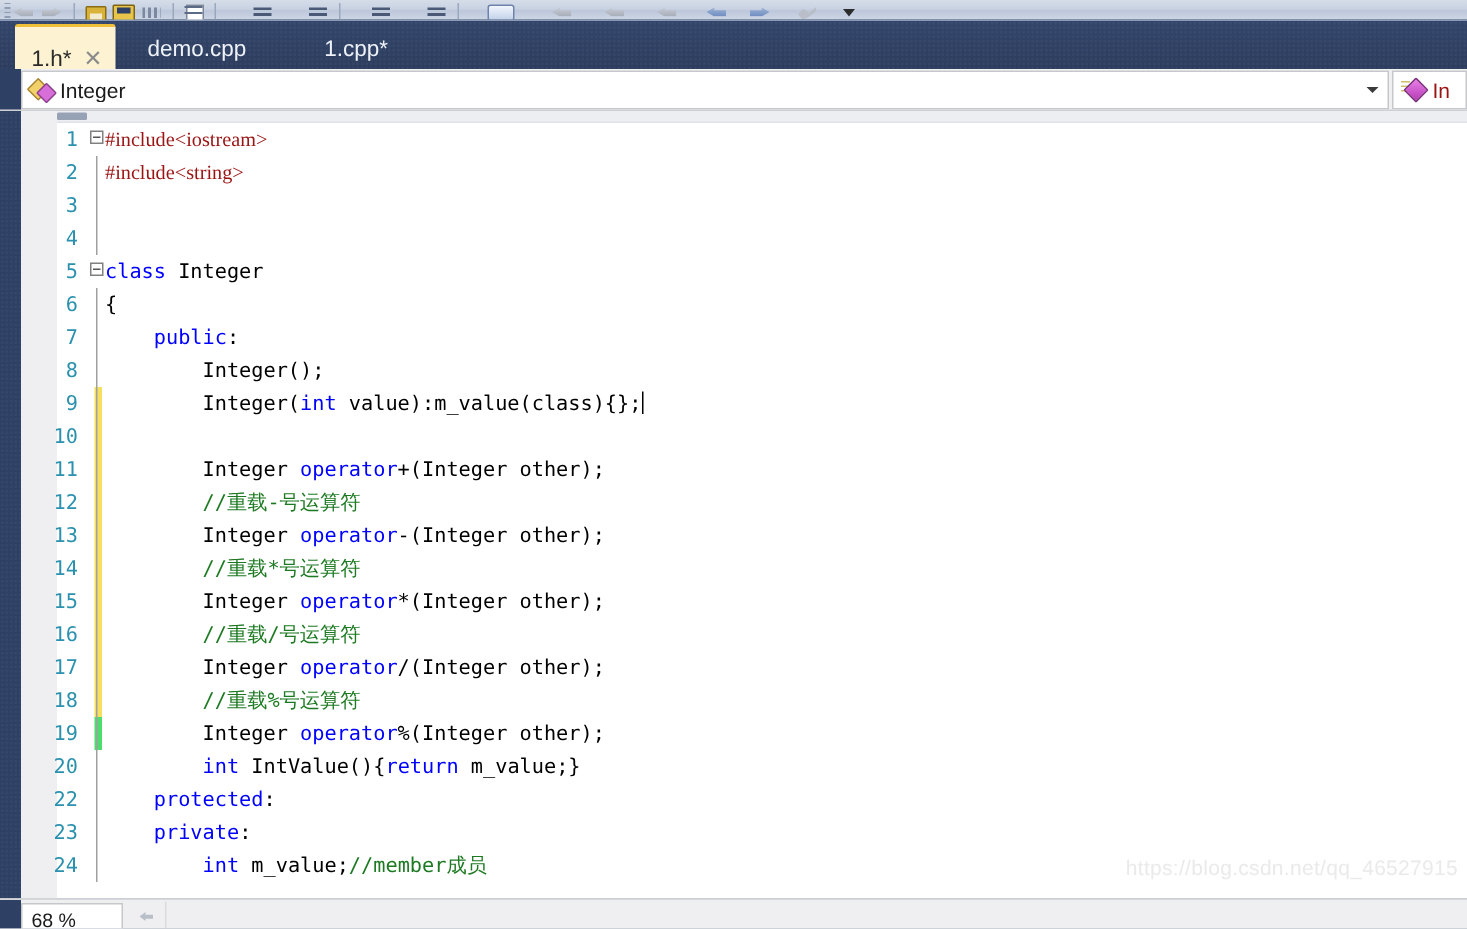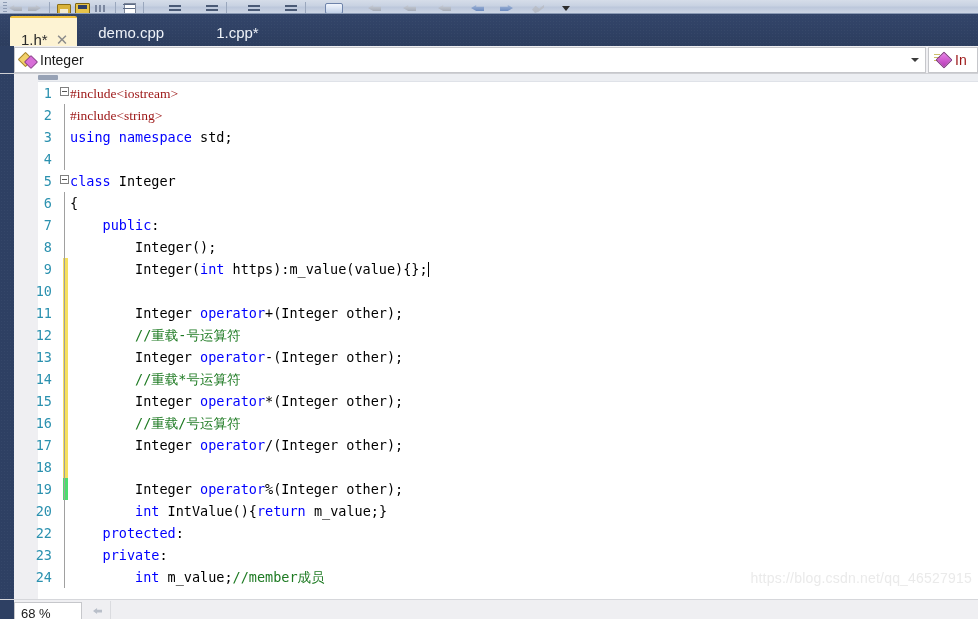--- a/index.html
+++ b/index.html
@@ -315,36 +315,36 @@
     <div class="side-dark"></div>
     <div class="gutter-gray"></div>
 
     <div class="hscroll-top">
       <div class="hscroll-thumb"></div>
     </div>
 
     <div class="code" id="code-lines">
         <div class="row"><span class="lnum">1</span><span class="fold"></span><span class="ctext-line"><span class="pp">#include&lt;iostream&gt;</span></span></div>
         <div class="row"><span class="lnum">2</span><span class="vline"></span><span class="ctext-line"><span class="pp">#include&lt;string&gt;</span></span></div>
-        <div class="row"><span class="lnum">3</span><span class="vline"></span><span class="ctext-line"><span class="kw">using</span><span class="pl"> </span><span class="kw">namespace</span><span class="pl"> std;</span></span></div>
+        <div class="row"><span class="lnum">3</span><span class="vline"></span></div>
         <div class="row"><span class="lnum">4</span><span class="vline"></span></div>
         <div class="row"><span class="lnum">5</span><span class="fold"></span><span class="ctext-line"><span class="kw">class</span><span class="pl"> Integer</span></span></div>
         <div class="row"><span class="lnum">6</span><span class="vline"></span><span class="ctext-line"><span class="pl">{</span></span></div>
         <div class="row"><span class="lnum">7</span><span class="vline"></span><span class="ctext-line"><span class="pl">    </span><span class="kw">public</span><span class="pl">:</span></span></div>
         <div class="row"><span class="lnum">8</span><span class="vline"></span><span class="ctext-line"><span class="pl">        Integer();</span></span></div>
-        <div class="row"><span class="lnum">9</span><span class="mark yellow"></span><span class="vline"></span><span class="ctext-line"><span class="pl">        Integer(</span><span class="kw">int</span><span class="pl"> https):m_value(value){};</span><span class="caret"></span></span></div>
+        <div class="row"><span class="lnum">9</span><span class="mark yellow"></span><span class="vline"></span><span class="ctext-line"><span class="pl">        Integer(</span><span class="kw">int</span><span class="pl"> value):m_value(class){};</span><span class="caret"></span></span></div>
         <div class="row"><span class="lnum">10</span><span class="mark yellow"></span><span class="vline"></span></div>
         <div class="row"><span class="lnum">11</span><span class="mark yellow"></span><span class="vline"></span><span class="ctext-line"><span class="pl">        Integer </span><span class="kw">operator</span><span class="pl">+(Integer other);</span></span></div>
         <div class="row"><span class="lnum">12</span><span class="mark yellow"></span><span class="vline"></span><span class="ctext-line"><span class="cm">        //重载-号运算符</span></span></div>
         <div class="row"><span class="lnum">13</span><span class="mark yellow"></span><span class="vline"></span><span class="ctext-line"><span class="pl">        Integer </span><span class="kw">operator</span><span class="pl">-(Integer other);</span></span></div>
         <div class="row"><span class="lnum">14</span><span class="mark yellow"></span><span class="vline"></span><span class="ctext-line"><span class="cm">        //重载*号运算符</span></span></div>
         <div class="row"><span class="lnum">15</span><span class="mark yellow"></span><span class="vline"></span><span class="ctext-line"><span class="pl">        Integer </span><span class="kw">operator</span><span class="pl">*(Integer other);</span></span></div>
         <div class="row"><span class="lnum">16</span><span class="mark yellow"></span><span class="vline"></span><span class="ctext-line"><span class="cm">        //重载/号运算符</span></span></div>
         <div class="row"><span class="lnum">17</span><span class="mark yellow"></span><span class="vline"></span><span class="ctext-line"><span class="pl">        Integer </span><span class="kw">operator</span><span class="pl">/(Integer other);</span></span></div>
-        <div class="row"><span class="lnum">18</span><span class="mark yellow"></span><span class="vline"></span></div>
+        <div class="row"><span class="lnum">18</span><span class="mark yellow"></span><span class="vline"></span><span class="ctext-line"><span class="cm">        //重载%号运算符</span></span></div>
         <div class="row"><span class="lnum">19</span><span class="mark green"></span><span class="vline"></span><span class="ctext-line"><span class="pl">        Integer </span><span class="kw">operator</span><span class="pl">%(Integer other);</span></span></div>
         <div class="row"><span class="lnum">20</span><span class="vline"></span><span class="ctext-line"><span class="pl">        </span><span class="kw">int</span><span class="pl"> IntValue(){</span><span class="kw">return</span><span class="pl"> m_value;}</span></span></div>
         <div class="row"><span class="lnum">22</span><span class="vline"></span><span class="ctext-line"><span class="pl">    </span><span class="kw">protected</span><span class="pl">:</span></span></div>
         <div class="row"><span class="lnum">23</span><span class="vline"></span><span class="ctext-line"><span class="pl">    </span><span class="kw">private</span><span class="pl">:</span></span></div>
         <div class="row"><span class="lnum">24</span><span class="vline"></span><span class="ctext-line"><span class="pl">        </span><span class="kw">int</span><span class="pl"> m_value;</span><span class="cm">//member成员</span></span></div>
       </div>
 
     <div class="watermark">https://blog.csdn.net/qq_46527915</div>
   </div>
 

